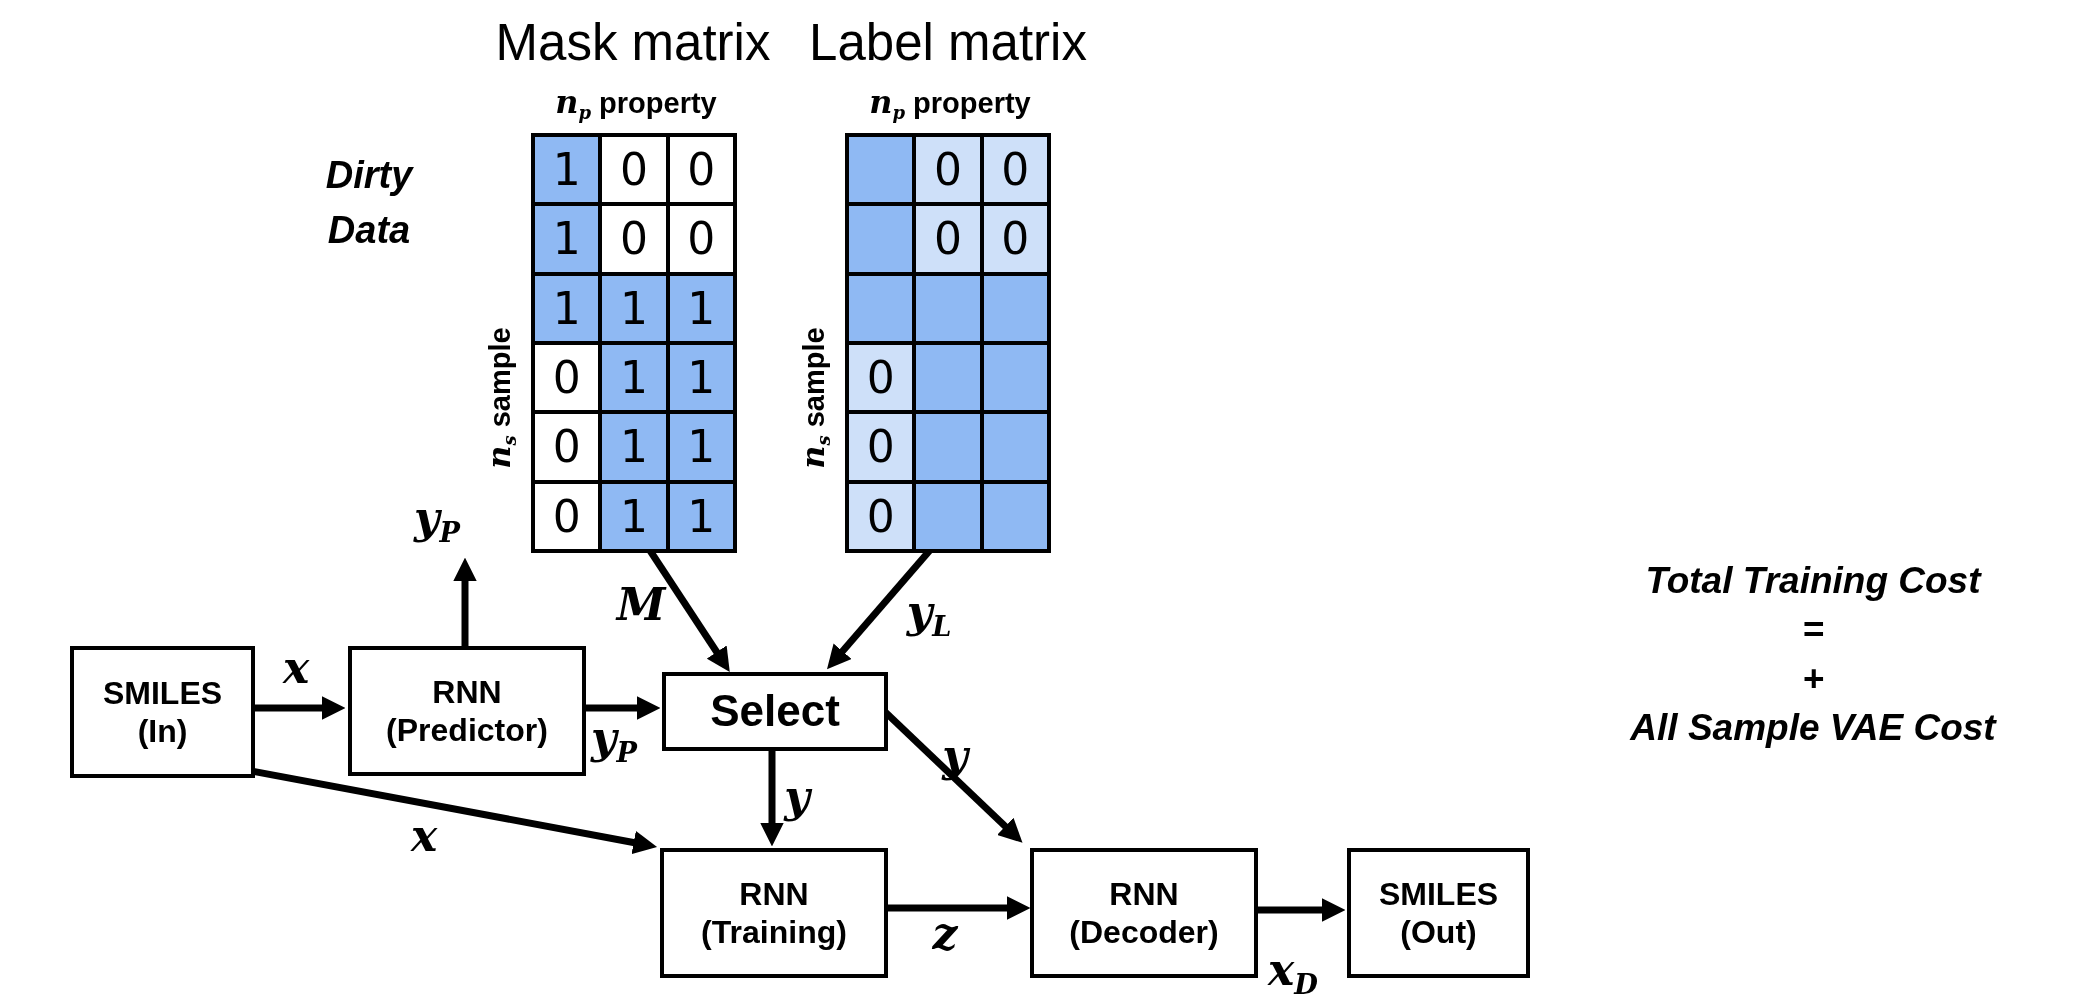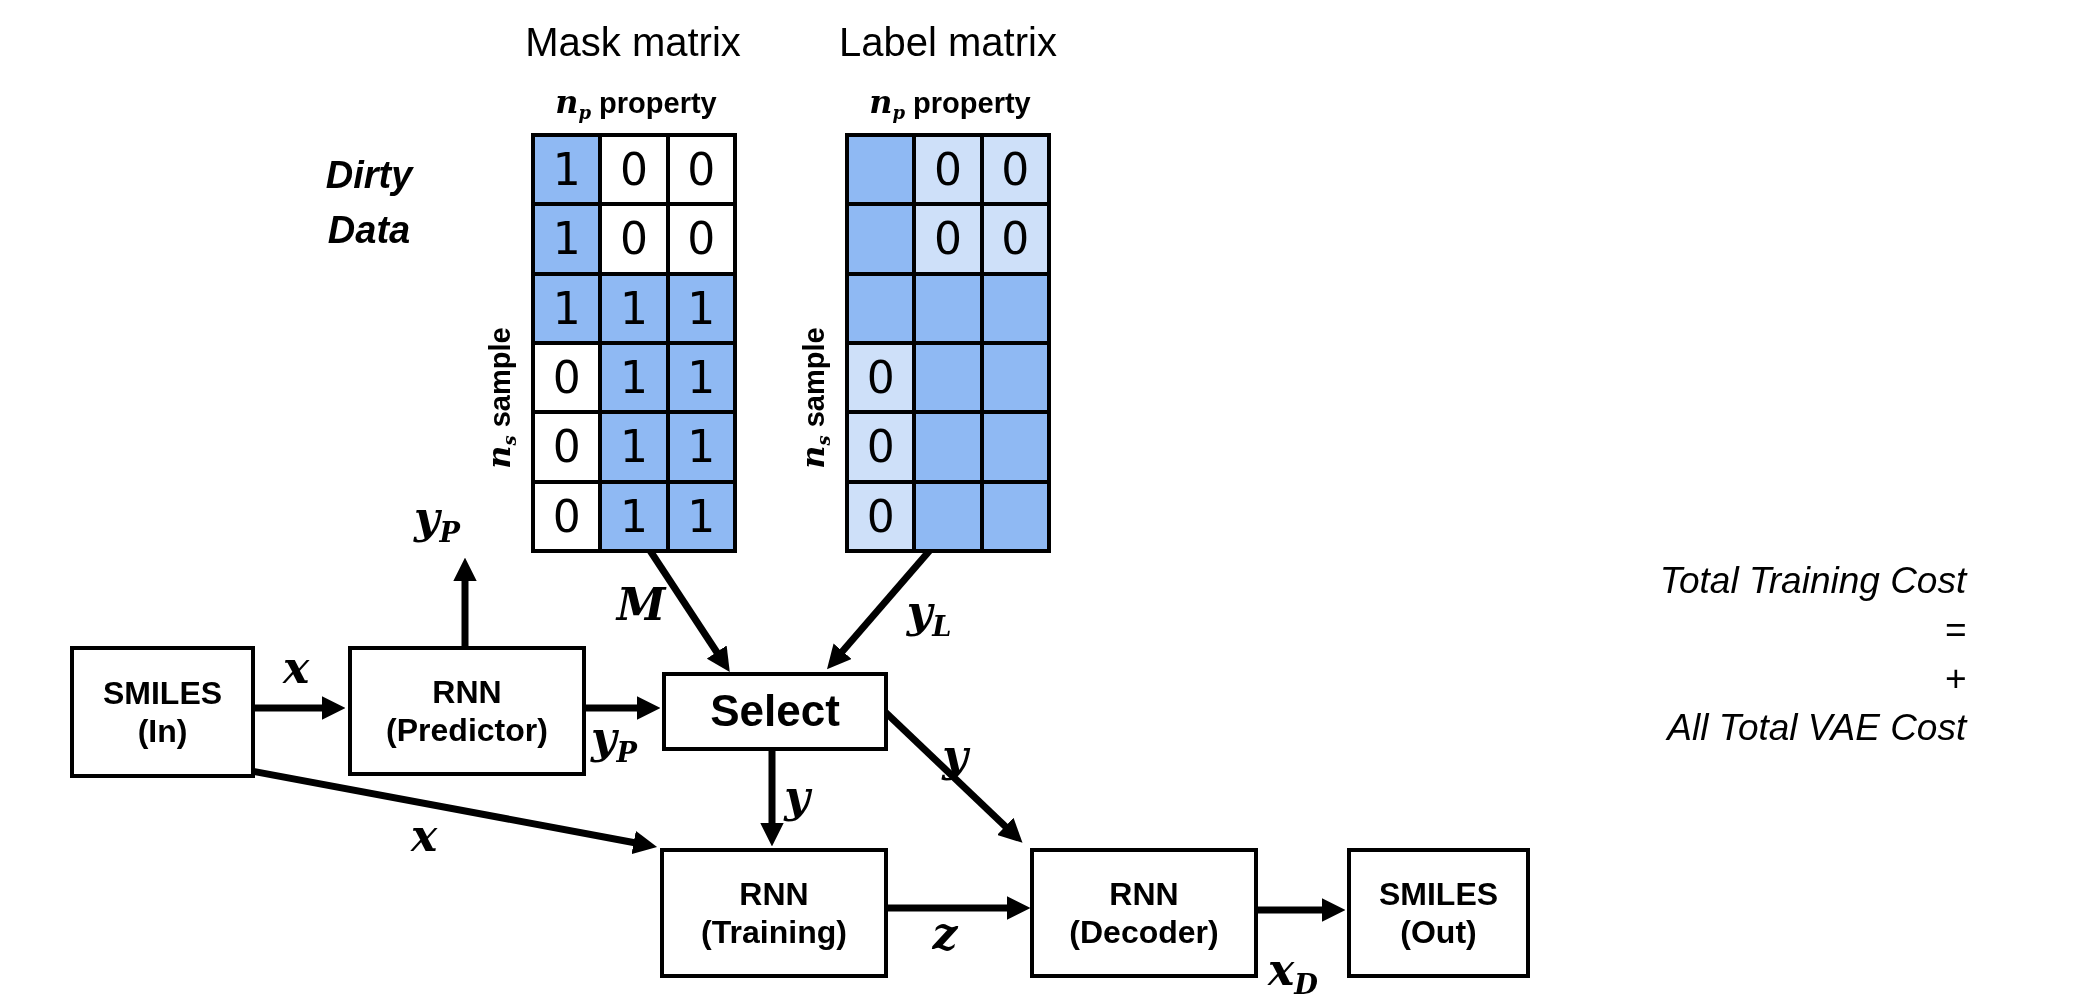--- a/index.html
+++ b/index.html
@@ -17,34 +17,34 @@
          grid-template-columns:repeat(3,1fr);grid-template-rows:repeat(6,1fr);
          gap:4px;padding:4px;box-sizing:border-box;}
   .cell{display:flex;align-items:center;justify-content:center;
         font-family:"DejaVu Sans",sans-serif;font-size:44px;background:#fff;}
   .cell[data-fill="med"]{background:#8FB9F3;}
   .cell[data-fill="light"]{background:#CEE0F9;}
   .cell[data-fill="white"]{background:#ffffff;}
 
   
   .mtitle{position:absolute;z-index:2;transform:translate(-50%,-50%);
-          font-size:40px;font-weight:normal;white-space:nowrap;}
+          font-size:51px;font-weight:normal;white-space:nowrap;}
   .axis-top{position:absolute;z-index:2;transform:translate(-50%,-50%);white-space:nowrap;
             font-size:29px;font-weight:bold;}
   .axis-left{position:absolute;z-index:2;transform:translate(-50%,-50%) rotate(-90deg);
              white-space:nowrap;font-size:29px;font-weight:bold;}
   .mathv{font-family:"DejaVu Serif",serif;font-style:italic;font-weight:bold;font-size:1.1em;}
   .axis-top sub,.axis-left sub,.mlabel sub{font-family:"DejaVu Serif",serif;font-style:italic;
              font-weight:bold;font-size:0.62em;}
   .dirty{position:absolute;z-index:2;transform:translate(-50%,-50%);text-align:center;
          font-size:38px;font-weight:bold;font-style:italic;line-height:1.45;}
   .mlabel{position:absolute;z-index:3;transform:translate(-50%,-50%);white-space:nowrap;
           font-family:"DejaVu Serif",serif;font-style:italic;font-weight:bold;font-size:44px;}
-  .costblock{position:absolute;z-index:2;transform:translate(-50%,0);text-align:right;
-             font-size:37px;font-weight:normal;font-style:italic;line-height:49px;white-space:nowrap;}
+  .costblock{position:absolute;z-index:2;transform:translate(-50%,0);text-align:center;
+             font-size:37px;font-weight:bold;font-style:italic;line-height:49px;white-space:nowrap;}
 </style>
 </head>
 <body>
 
 <div id="canvas">
 
   <svg id="arrows" width="2083" height="1006" viewBox="0 0 2083 1006">
     <defs>
       <marker id="ah" viewBox="0 0 10 10" refX="1" refY="5" markerWidth="3.4" markerHeight="3.4" orient="auto">
         <path d="M0,0 L10,5 L0,10 Z" fill="#000"></path>
@@ -162,16 +162,16 @@
   <div class="mlabel" style="left:797px;top:799px;"><span>y</span><sub></sub></div>
   <div class="mlabel" style="left:955px;top:758px;"><span>y</span><sub></sub></div>
   <div class="mlabel" style="left:424px;top:838px;"><span>x</span><sub></sub></div>
   <div class="mlabel" style="left:945px;top:936px;"><span>z</span><sub></sub></div>
   <div class="mlabel" style="left:1293px;top:972px;"><span>x</span><sub>D</sub></div>
 
   <div class="costblock" style="left:1813px;top:556px;">
     <div>Total Training Cost</div>
     <div>=</div>
     <div>+</div>
-    <div>All Total VAE Cost</div>
+    <div>All Sample VAE Cost</div>
   </div>
 
 </div>
 
 </body></html>

